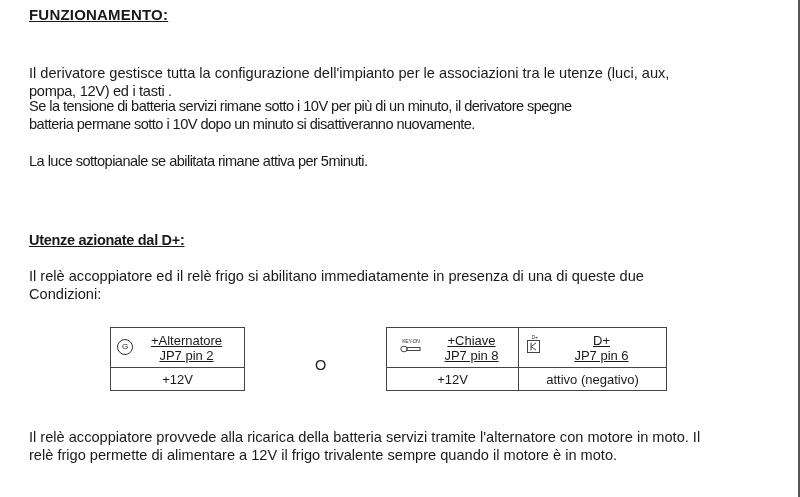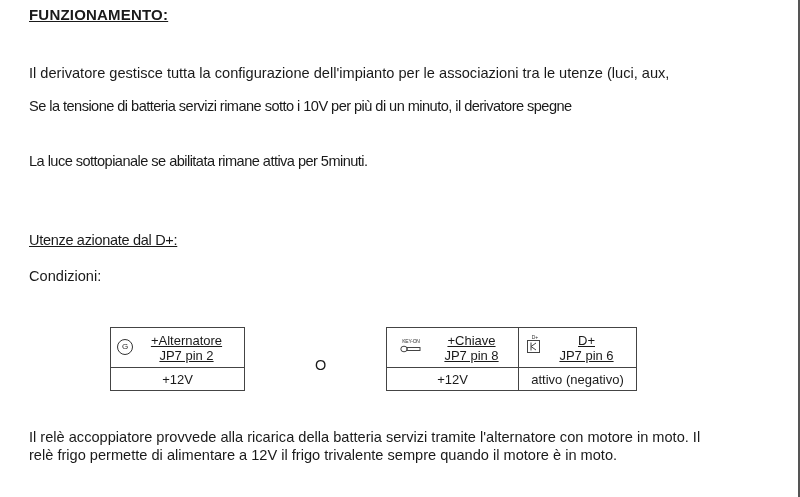--- a/index.html
+++ b/index.html
@@ -12,41 +12,41 @@
   .page-edge {
     position: absolute; left: 798px; top: 0; width: 2px; height: 497px;
     background: #555;
   }
   .abs { position: absolute; white-space: nowrap; }
   .h1 {
     left: 29px; top: 6px; font-size: 15px; font-weight: bold; 
     text-decoration: underline; letter-spacing: 0.2px; text-align: right;
   }
   .h2 {
-    left: 29px; top: 232px; font-size: 14.5px; font-weight: normal;
+    left: 29px; top: 232px; font-size: 14.5px; font-weight: bold;
     text-decoration: underline; letter-spacing: -0.3px;
   }
   .p { font-size: 14.6px; line-height: 18px; }
   .p.tight { letter-spacing: -0.55px; }
   .p1 { left: 29px; top: 40px; margin-top: 24px; }
   .p2 { left: 29px; top: 97px; }
   .p3 { left: 29px; top: 152px; }
   .p4 { left: 29px; top: 267px; }
   .p5 { left: 29px; top: 428px; }
   .line { display: block; }
 
   table.cond {
     position: absolute; border-collapse: collapse;
     font-family: "Liberation Sans", sans-serif; font-size: 13px; color: #1a1a1a;
   }
   table.cond td {
     border: 1.5px solid #444; text-align: center; padding: 0; vertical-align: middle;
   }
   .t1 { left: 110px; top: 327px; width: 135px; }
-  .t2 { left: 386px; top: 327px; width: 251px; padding-left: 16px; }
+  .t2 { left: 386px; top: 327px; width: 281px; padding-left: 16px; }
   .t1 td.top, .t2 td.top { height: 39px; position: relative; }
   .t1 td.bot, .t2 td.bot { height: 22px; }
   .cell-label { display: block; line-height: 15px; text-decoration: underline; }
 
   .icon-g {
     position: absolute; left: 6px; top: 11px; width: 14px; height: 14px;
     border: 1px solid #333; border-radius: 50%;
     font-size: 8px; line-height: 14px; text-align: center;
   }
   .icon-key {
@@ -61,31 +61,34 @@
 </style>
 </head>
 <body>
 
 <div class="page-edge"></div>
 
 <div class="abs h1">FUNZIONAMENTO:</div>
 
 <div class="abs p p1">
   <span class="line">Il derivatore gestisce tutta la configurazione dell'impianto per le associazioni tra le utenze (luci, aux,</span>
+  <span class="line tight" style="letter-spacing:-0.3px">pompa, 12V) ed i tasti .</span>
 </div>
 
 <div class="abs p p2 tight">
   <span class="line">Se la tensione di batteria servizi rimane sotto i 10V per più di un minuto, il derivatore spegne</span>
+  <span class="line">batteria permane sotto i 10V dopo un minuto si disattiveranno nuovamente.</span>
 </div>
 
 <div class="abs p p3 tight">La luce sottopianale se abilitata rimane attiva per 5minuti.</div>
 
 <div class="abs h2">Utenze azionate dal  D+:</div>
 
 <div class="abs p p4">
+  <span class="line">Il relè accoppiatore ed il relè frigo si abilitano immediatamente in presenza di una di queste due</span>
   <span class="line">Condizioni:</span>
 </div>
 
 <table class="cond t1">
   <tbody>
       <tr>
     <td class="top">
       <span class="icon-g">G</span>
       <span class="cell-label" style="padding-left:18px">+Alternatore</span>
       <span class="cell-label" style="padding-left:18px">JP7 pin 2</span>

